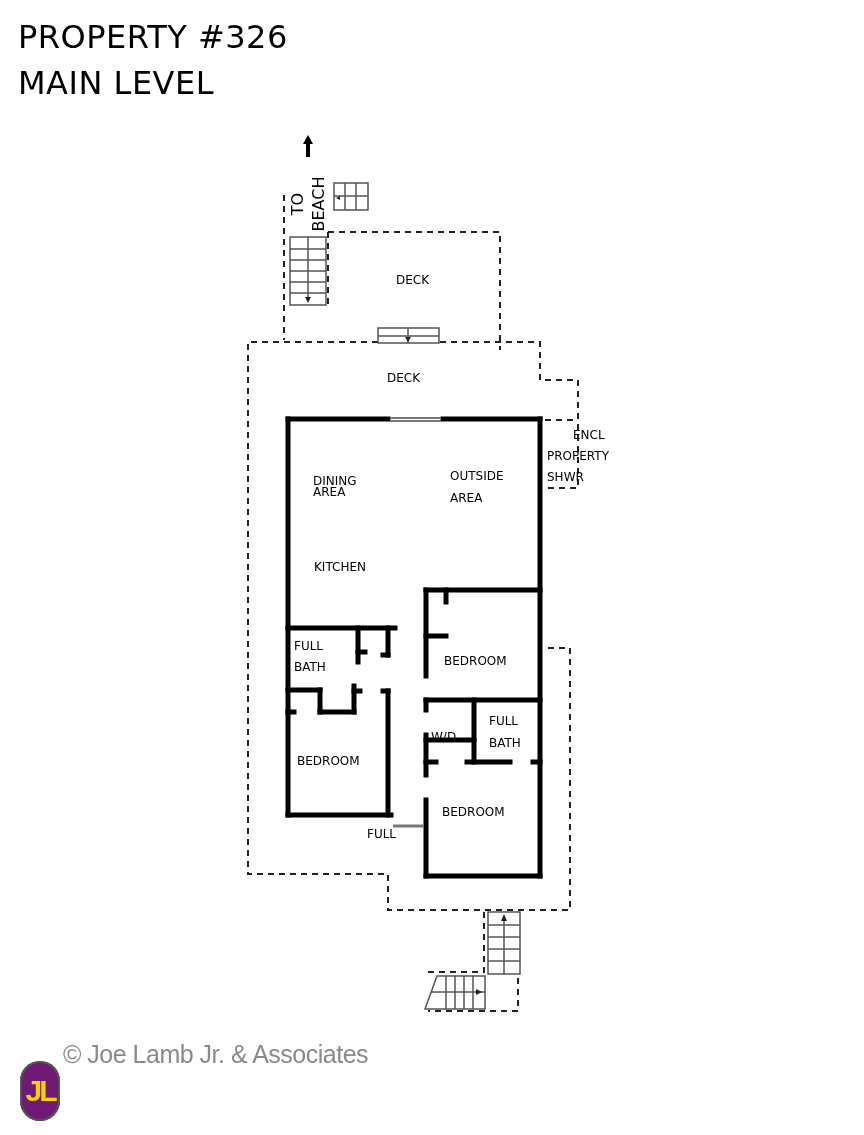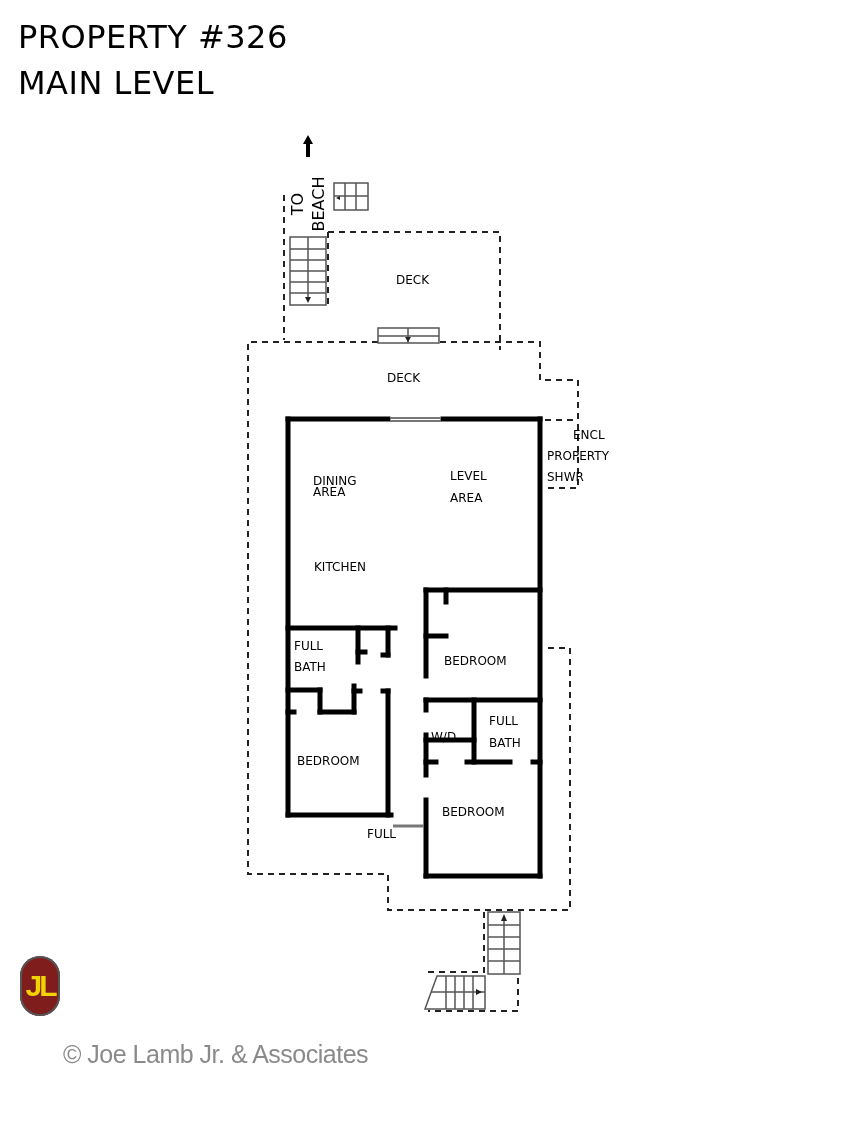--- a/index.html
+++ b/index.html
@@ -1,20 +1,20 @@
 <!DOCTYPE html>
 <html><head>
 <meta charset="utf-8">
 <style>
   html, body { margin:0; padding:0; background:#ffffff; }
   body { width:864px; height:1135px; position:relative; overflow:hidden; font-family:"DejaVu Sans", sans-serif; }
   .title { position:absolute; left:18px; font-size:32px; line-height:42px; color:#000; letter-spacing:0.5px; font-family:"DejaVu Sans", sans-serif; }
   .lbl { position:absolute; font-size:12px; line-height:21px; color:#000; font-family:"DejaVu Sans", sans-serif;text-align:center; }
   svg.plan { position:absolute; left:0; top:0; }
-  .logo { position:absolute; left:20px; top:956px; width:40px; height:60px; border-radius:20px; background:#7f1d1d; box-shadow: inset 0 0 0 2px #555; }
+  .logo { position:absolute; left:20px; top:1061px; width:40px; height:60px; border-radius:20px; background:#701a75; box-shadow: inset 0 0 0 2px #555; }
   .logo span { position:absolute; left:0; right:0; top:13px; text-align:center; font-family:"Liberation Sans", sans-serif; font-weight:bold; font-size:30px; color:#f2d200; letter-spacing:-3px; }
   .copyright { position:absolute; left:63px; top:1040px; font-family:"Liberation Sans", sans-serif; font-size:25px; color:#8a8a8a; letter-spacing:-0.5px; }
 </style>
 </head>
 <body>
 
 <div class="title" style="top:16px;">PROPERTY #326</div>
 <div class="title" style="top:62px;">MAIN LEVEL</div>
 
 <svg class="plan" width="864" height="1135">
@@ -134,21 +134,21 @@
 <div class="lbl" style="left:396px; top:270px;">DECK</div>
 <div class="lbl" style="left:387px; top:368px;">DECK</div>
 
 <div class="lbl" style="left:547px; top:425px;margin-left:26px;">ENCL</div>
 <div class="lbl" style="left:547px; top:446px;">PROPERTY</div>
 <div class="lbl" style="left:547px; top:467px;">SHWR</div>
 
 <div class="lbl" style="left:313px; top:460px;margin-top:11px;">DINING</div>
 <div class="lbl" style="left:313px; top:482px;">AREA</div>
 
-<div class="lbl" style="left:450px; top:466px;">LEVEL</div>
+<div class="lbl" style="left:450px; top:466px;">OUTSIDE</div>
 <div class="lbl" style="left:450px; top:488px;">AREA</div>
 
 <div class="lbl" style="left:314px; top:557px;">KITCHEN</div>
 
 <div class="lbl" style="left:294px; top:636px;">FULL</div>
 <div class="lbl" style="left:294px; top:657px;">BATH</div>
 
 <div class="lbl" style="left:444px; top:651px;">BEDROOM</div>
 
 <div class="lbl" style="left:431px; top:711px;margin-top:16px;">W/D</div>

